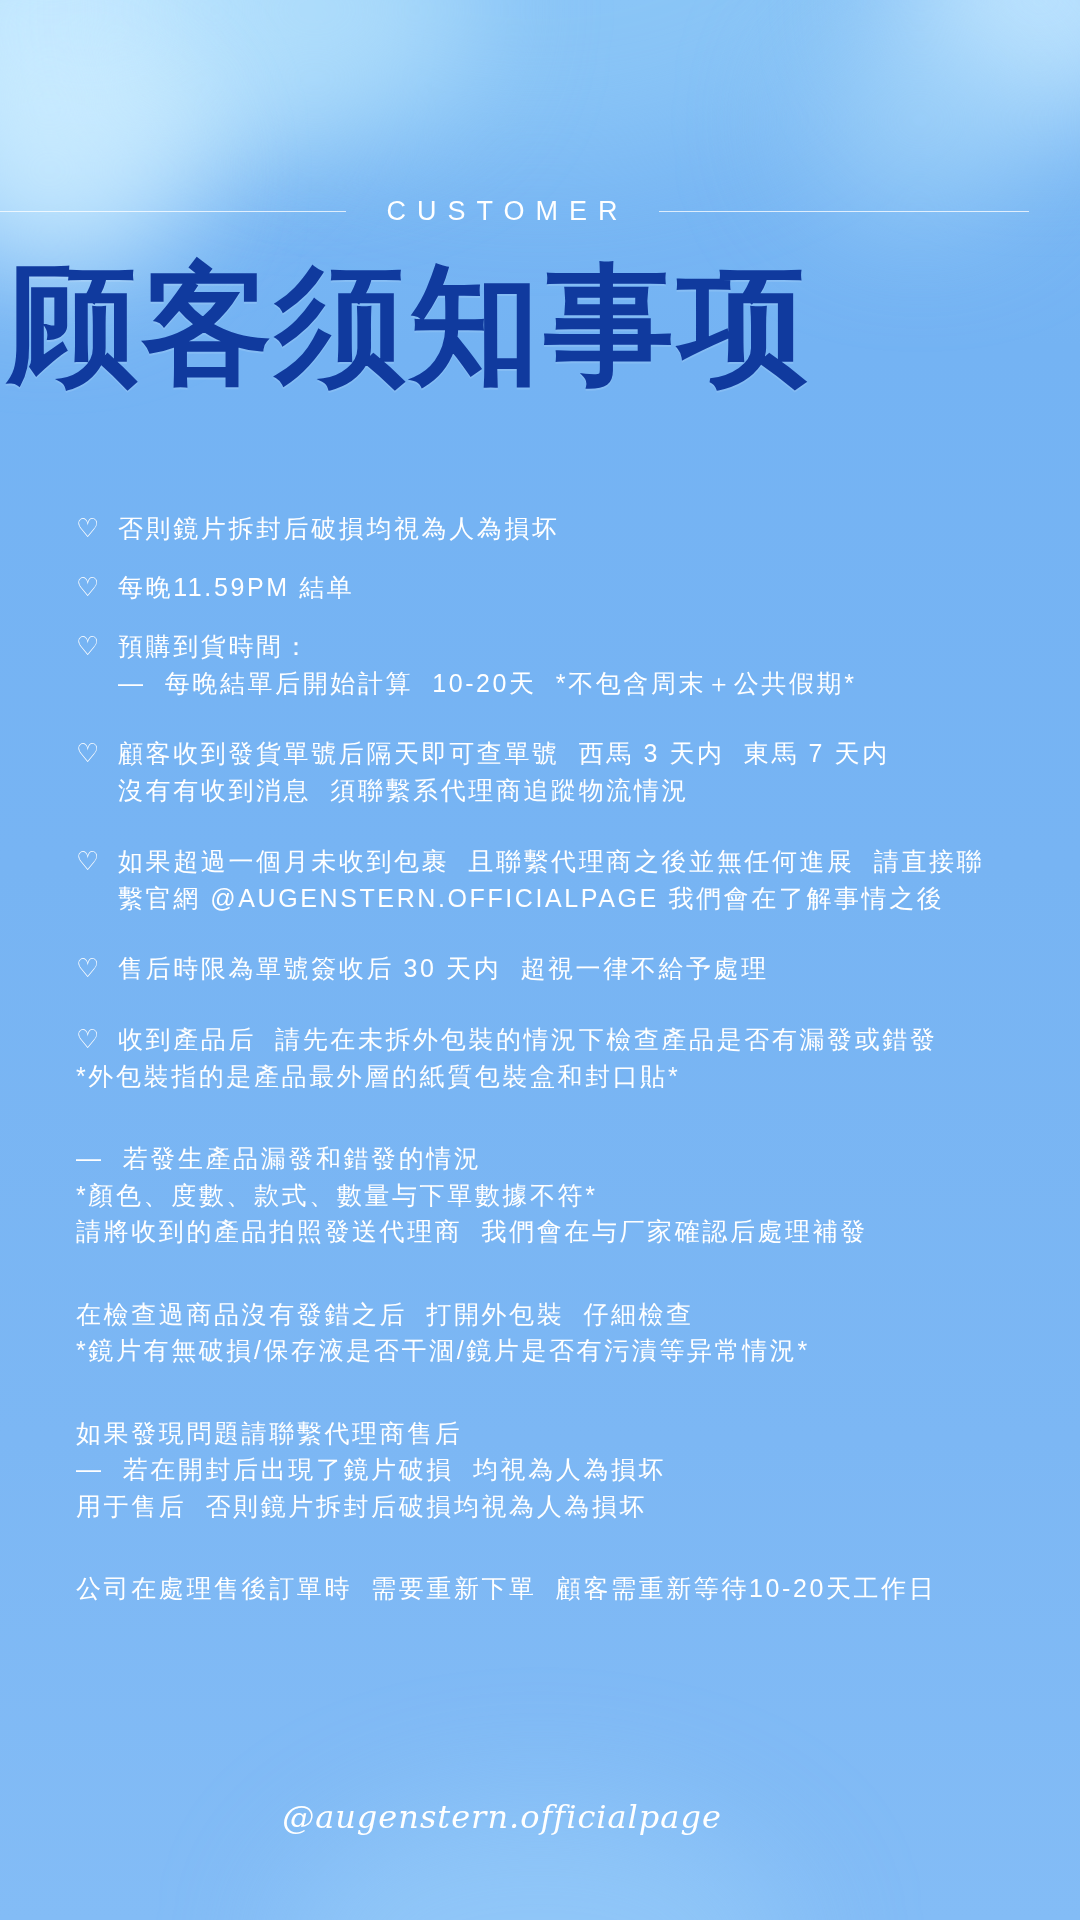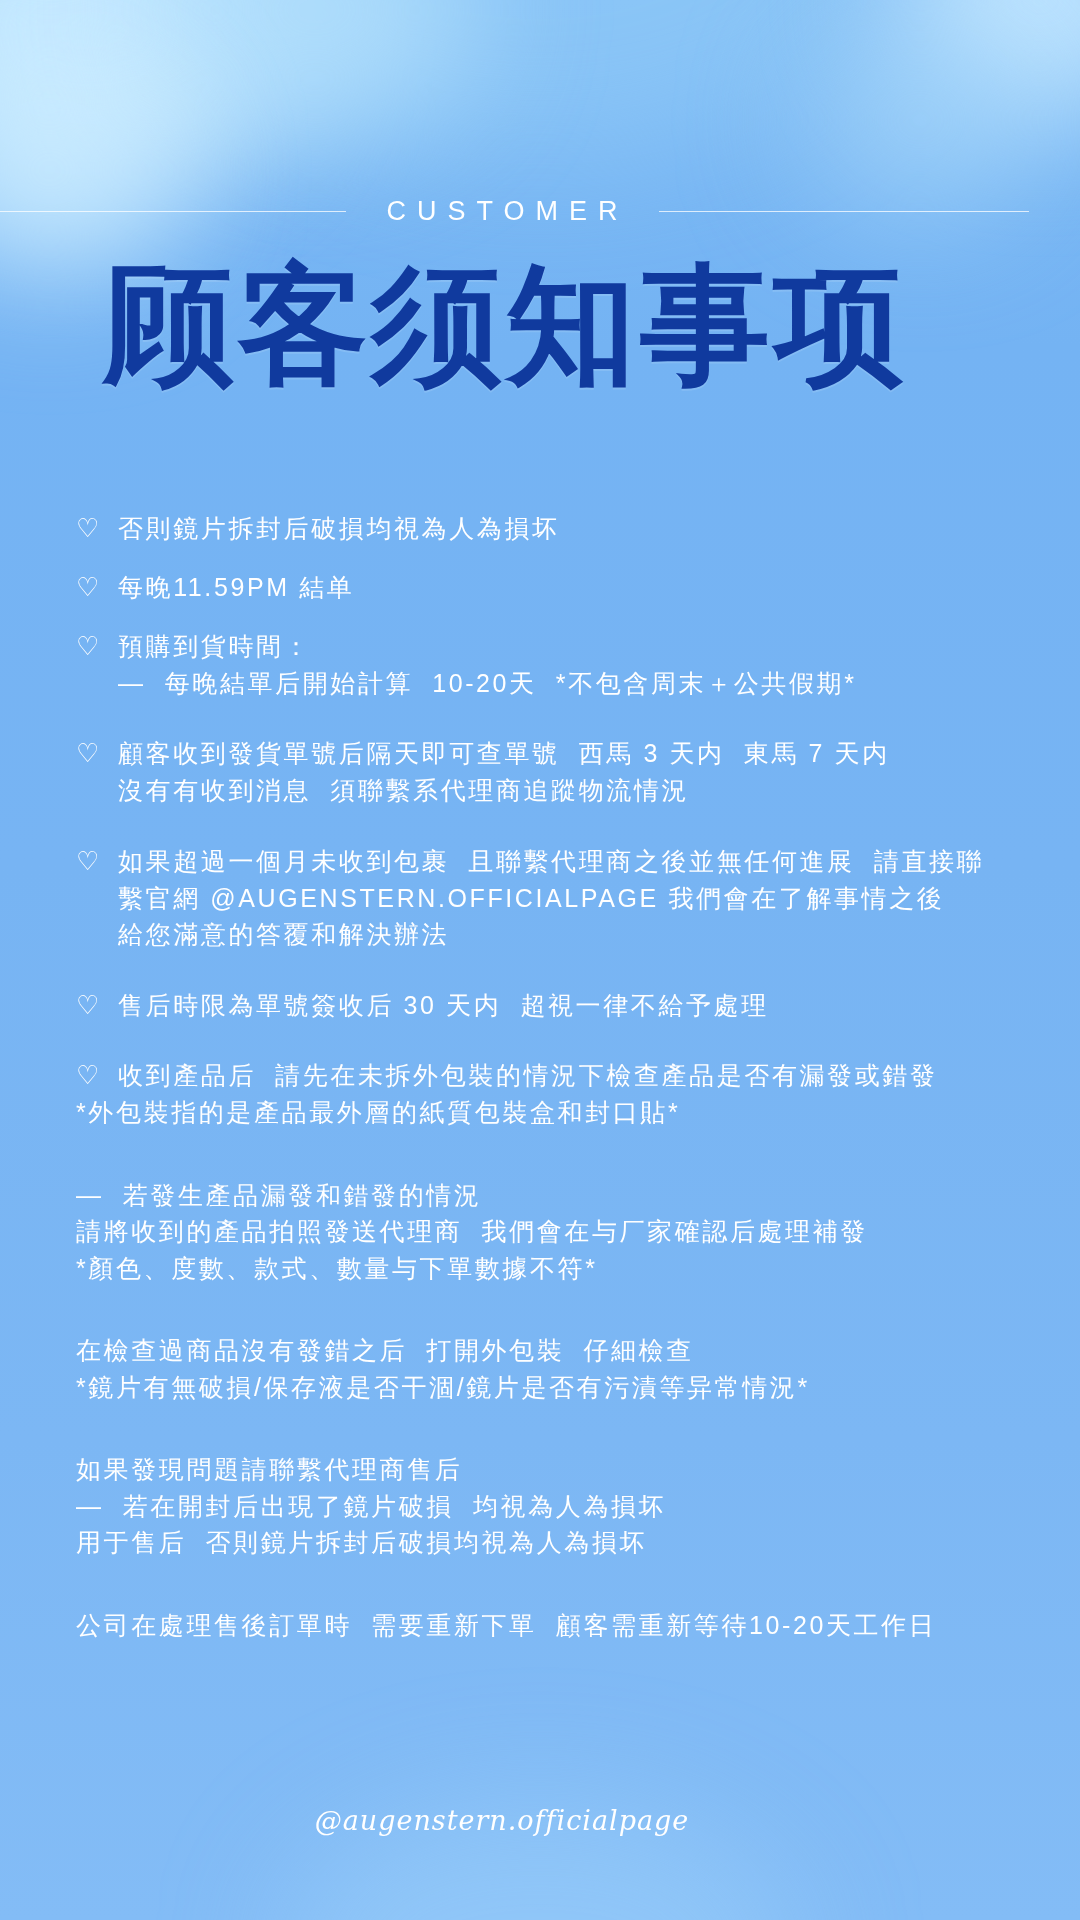--- a/index.html
+++ b/index.html
@@ -70,21 +70,21 @@
     white-space: nowrap;
     font-weight: 400;
     text-indent: 11px;
   }
 
   .title {
     position: absolute;
     top: 255px;
     left: 8px;
     right: 0;
-    text-align: center;
+    text-align: left;
     font-family: "DejaVu Serif", "Liberation Serif", serif;
     font-weight: 700;
     font-size: 130px;
     line-height: 1.08;
     color: #103a9e;
     letter-spacing: 4px;
     text-shadow: 0 2px 0 rgba(255,255,255,0.12);
   }
 
   
@@ -123,21 +123,21 @@
   .gap-l  { height: 46px; }
 
   .footer {
     position: absolute;
     bottom: 84px;
     left: 0;
     right: 0;
     text-align: center;
     font-family: "DejaVu Serif", "Liberation Serif", serif;
     font-style: italic;
-    font-size: 27px;
+    font-size: 32px;
     color: #ffffff;
     letter-spacing: 1px;
   }
 </style>
 </head>
 <body>
 
 <div class="bg-wrap">
   <div class="glow glow-f"></div>
   <div class="glow glow-a"></div>
@@ -164,30 +164,29 @@
       <div class="line"><span class="heart">♡</span><span class="txt">每晚11.59PM 結单</span></div>
       <div class="gap-s"></div>
       <div class="line"><span class="heart">♡</span><span class="txt">預購到貨時間：</span></div>
       <div class="line"><span class="heart blank"></span><span class="txt">—  每晚結單后開始計算  10-20天  *不包含周末＋公共假期*</span></div>
       <div class="gap-m"></div>
       <div class="line"><span class="heart">♡</span><span class="txt">顧客收到發貨單號后隔天即可查單號  西馬 3 天内  東馬 7 天内</span></div>
       <div class="line"><span class="heart blank"></span><span class="txt">沒有有收到消息  須聯繫系代理商追蹤物流情況</span></div>
       <div class="gap-m"></div>
       <div class="line"><span class="heart">♡</span><span class="txt">如果超過一個月未收到包裹  且聯繫代理商之後並無任何進展  請直接聯</span></div>
       <div class="line"><span class="heart blank"></span><span class="txt">繫官網 @AUGENSTERN.OFFICIALPAGE 我們會在了解事情之後</span></div>
-      <div class="line"><span class="heart blank"></span><span class="txt">給您滿意的答覆和解決辦法</span></div>
       <div class="gap-m"></div>
       <div class="line"><span class="heart">♡</span><span class="txt">售后時限為單號簽收后 30 天内  超視一律不給予處理</span></div>
       <div class="gap-m"></div>
       <div class="line"><span class="heart">♡</span><span class="txt">收到產品后  請先在未拆外包裝的情況下檢查產品是否有漏發或錯發</span></div>
       <div class="line"><span class="heart blank" style="width: 0px;"></span><span class="txt">*外包裝指的是產品最外層的紙質包裝盒和封口貼*</span></div>
       <div class="gap-l"></div>
       <div class="line"><span class="heart blank" style="width: 0px;"></span><span class="txt">—  若發生產品漏發和錯發的情況</span></div>
+      <div class="line"><span class="heart blank" style="width: 0px;"></span><span class="txt">*顏色、度數、款式、數量与下單數據不符*</span></div>
       <div class="line"><span class="heart blank" style="width: 0px;"></span><span class="txt">請將收到的產品拍照發送代理商  我們會在与厂家確認后處理補發</span></div>
-      <div class="line"><span class="heart blank" style="width: 0px;"></span><span class="txt">*顏色、度數、款式、數量与下單數據不符*</span></div>
       <div class="gap-l"></div>
       <div class="line"><span class="heart blank" style="width: 0px;"></span><span class="txt">在檢查過商品沒有發錯之后  打開外包裝  仔細檢查</span></div>
       <div class="line"><span class="heart blank" style="width: 0px;"></span><span class="txt">*鏡片有無破損/保存液是否干涸/鏡片是否有污漬等异常情況*</span></div>
       <div class="gap-l"></div>
       <div class="line"><span class="heart blank" style="width: 0px;"></span><span class="txt">如果發現問題請聯繫代理商售后</span></div>
       <div class="line"><span class="heart blank" style="width: 0px;"></span><span class="txt">—  若在開封后出現了鏡片破損  均視為人為損坏</span></div>
       <div class="line"><span class="heart blank" style="width: 0px;"></span><span class="txt">用于售后  否則鏡片拆封后破損均視為人為損坏</span></div>
       <div class="gap-l"></div>
       <div class="line"><span class="heart blank" style="width: 0px;"></span><span class="txt">公司在處理售後訂單時  需要重新下單  顧客需重新等待10-20天工作日</span></div>
     </div>

